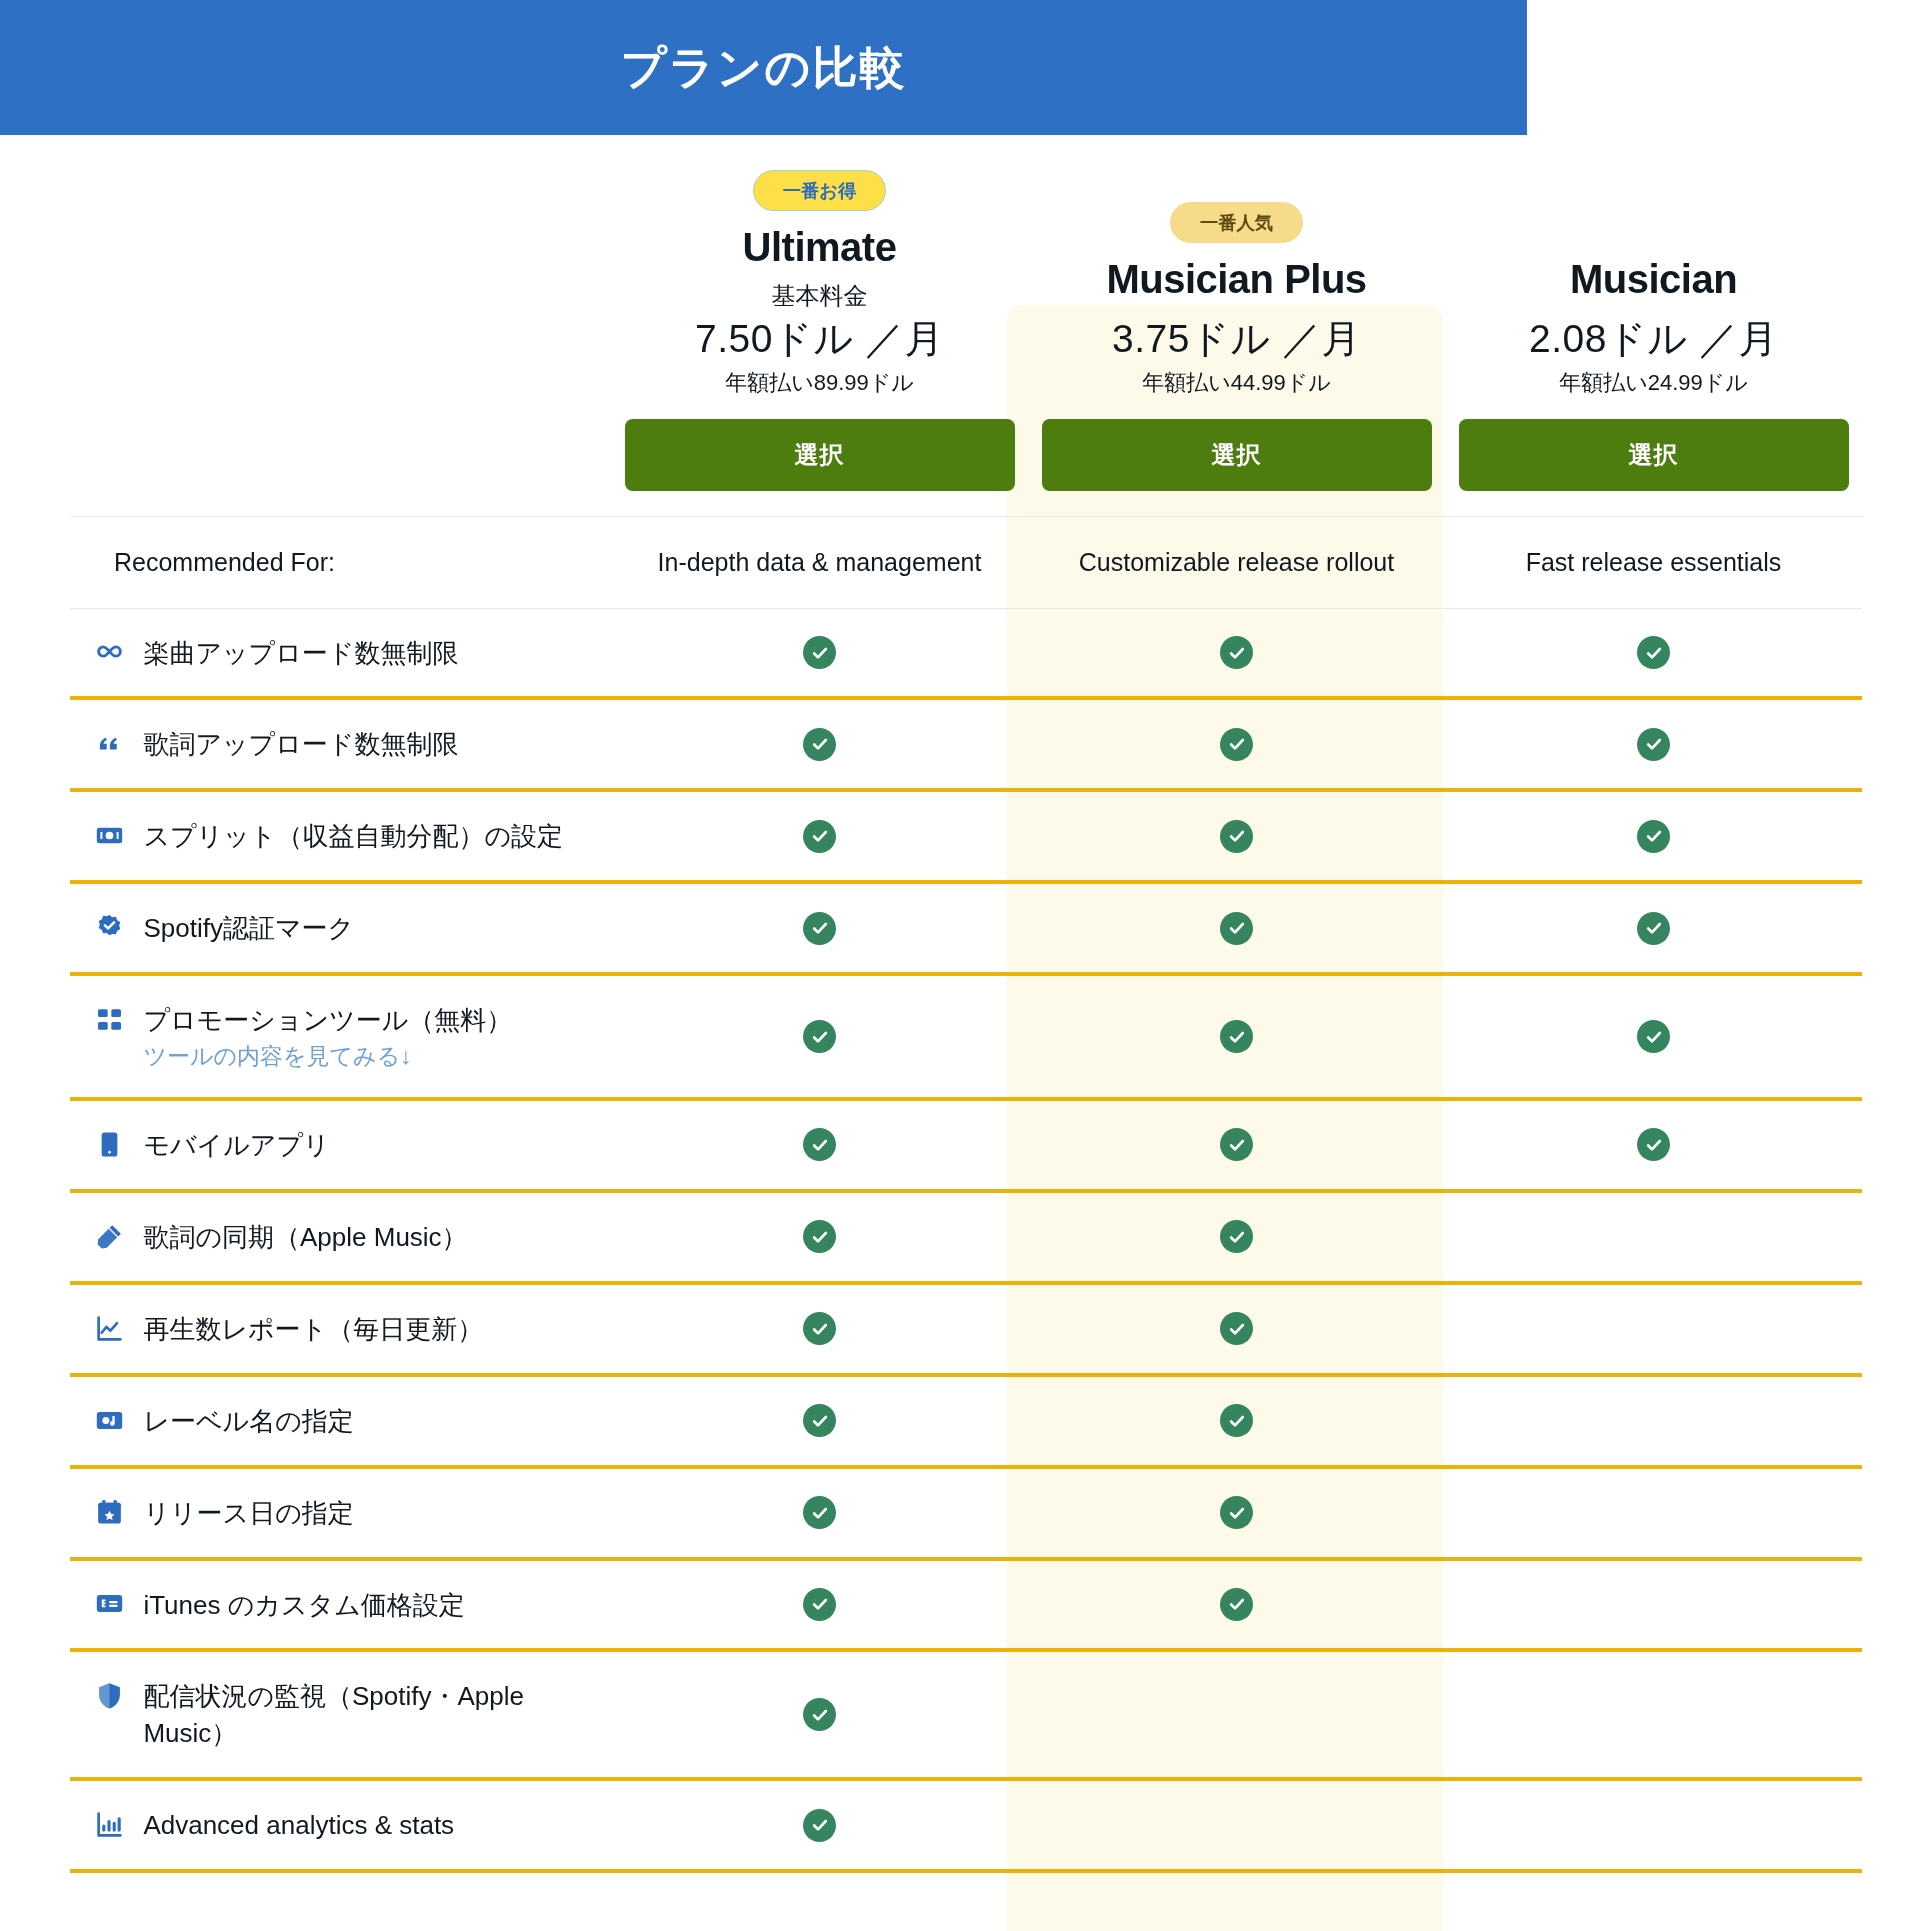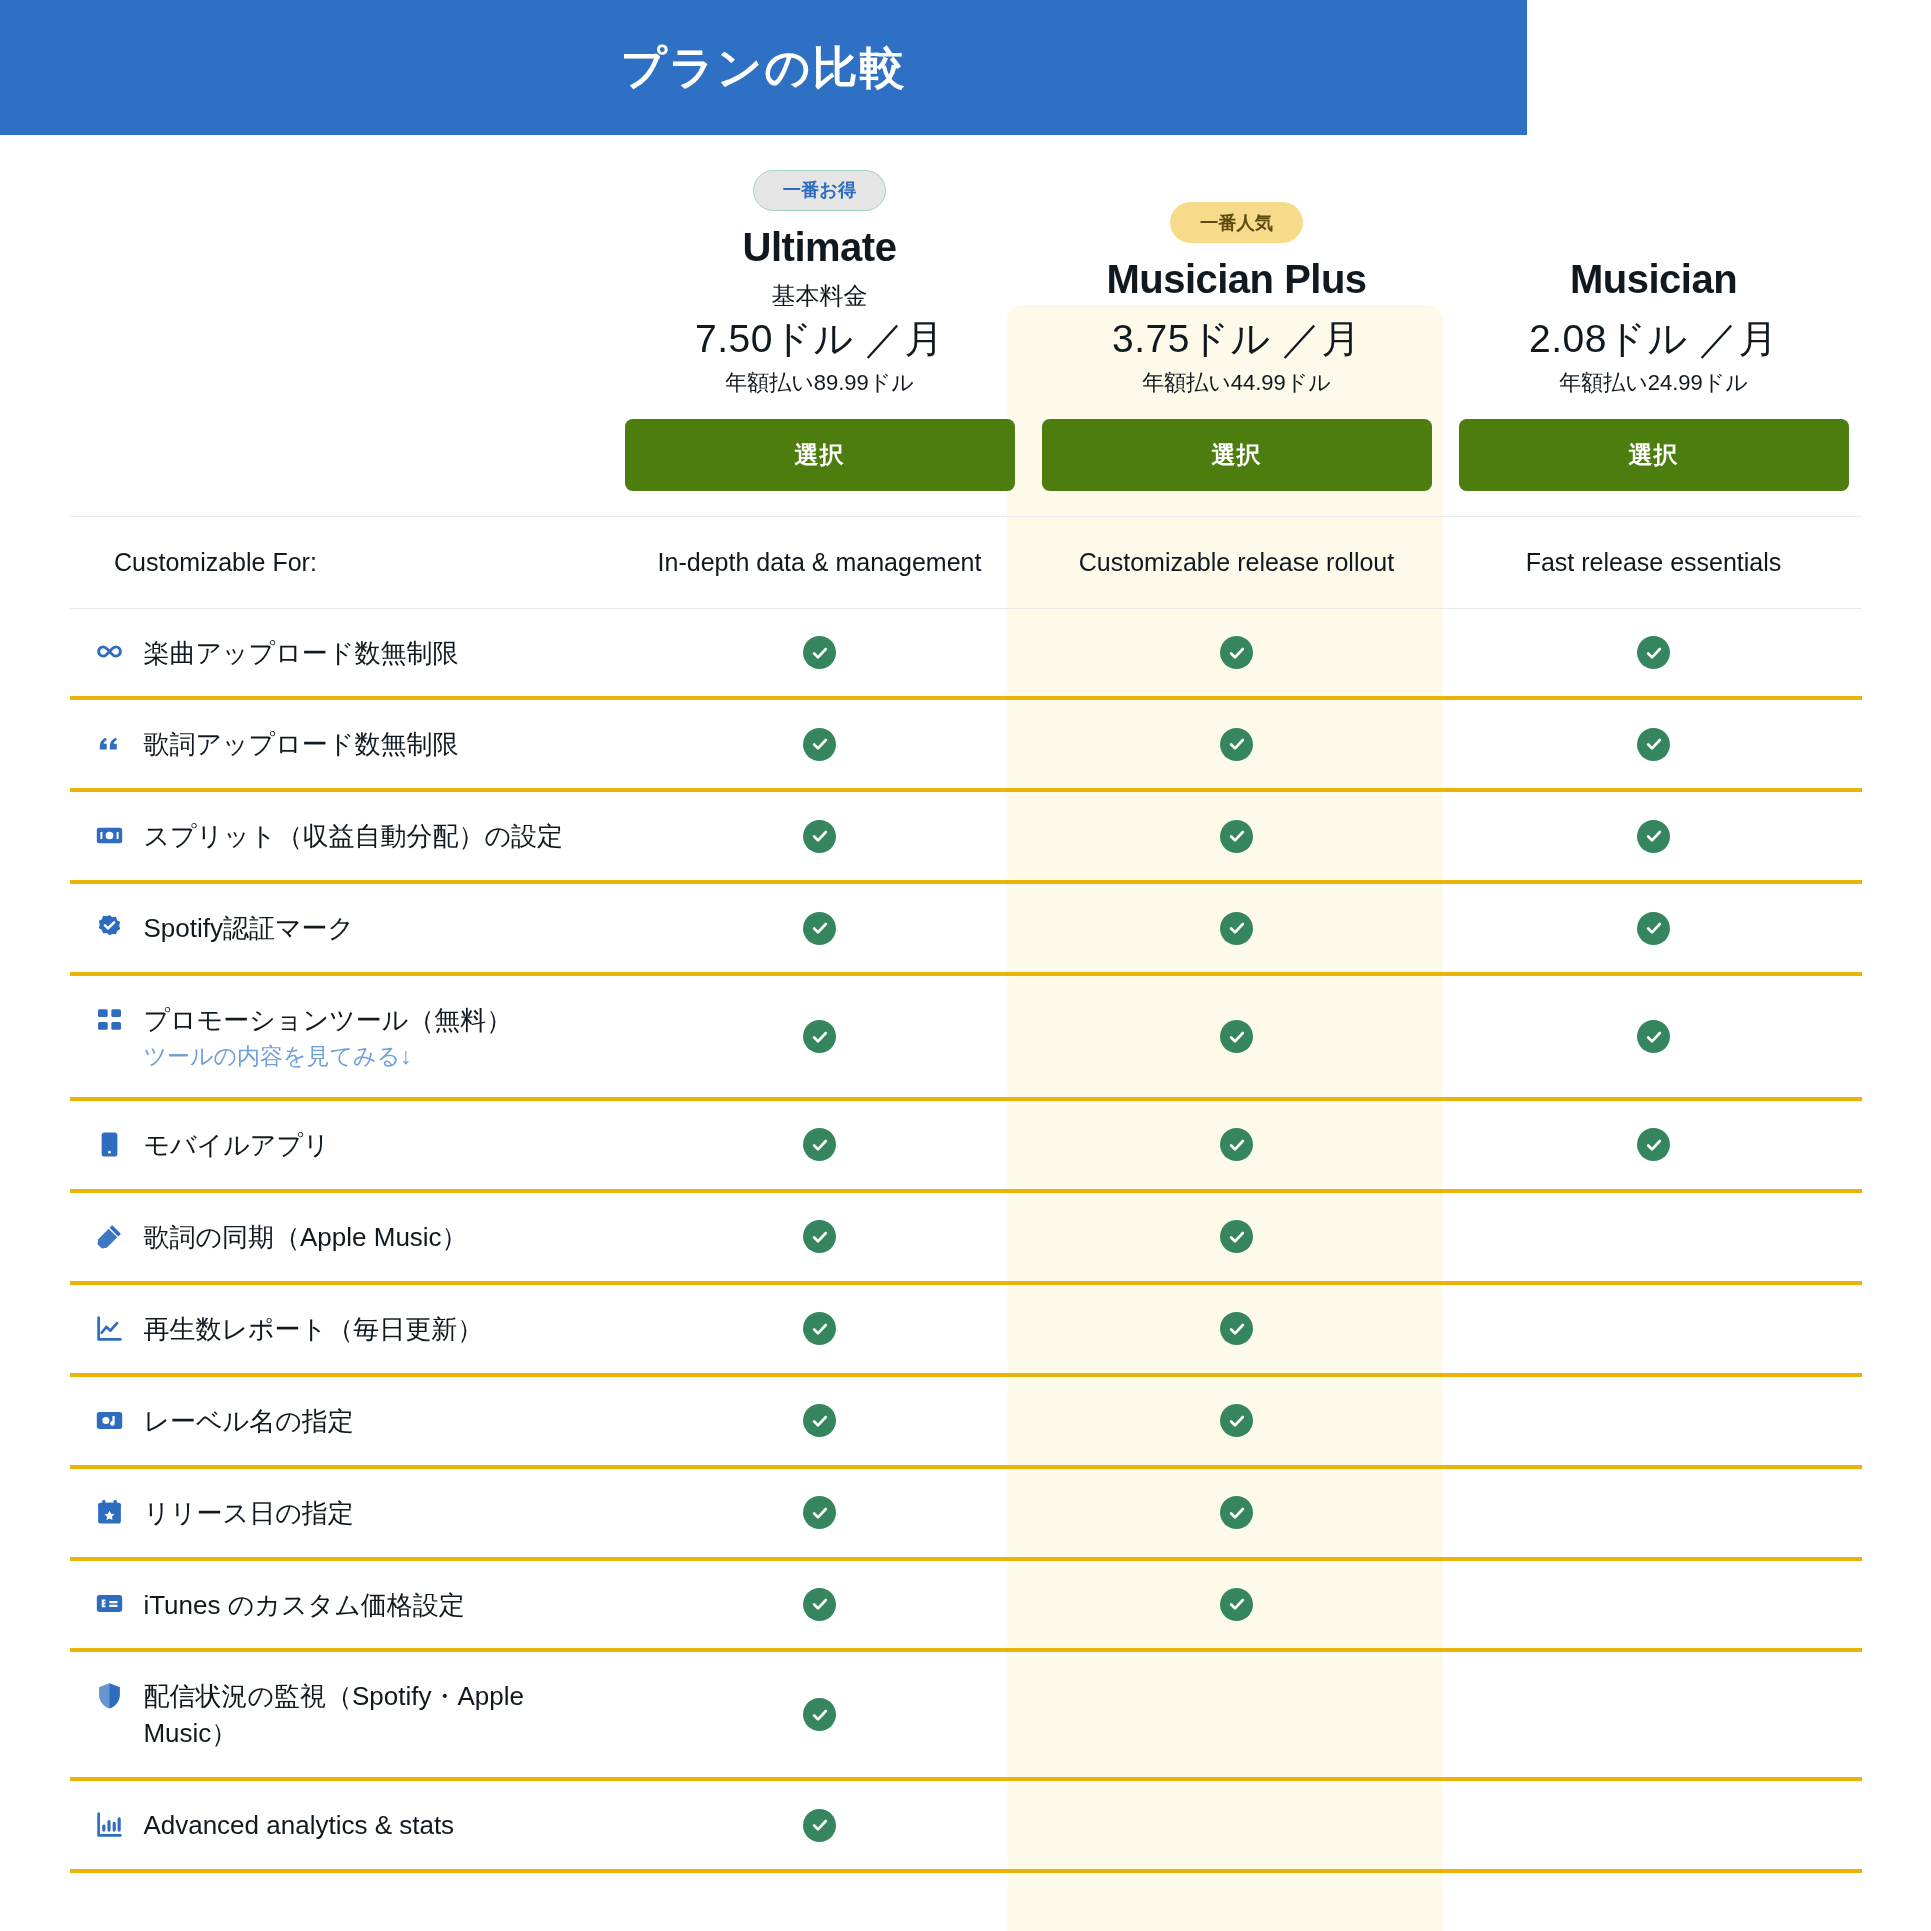--- a/index.html
+++ b/index.html
@@ -72,23 +72,22 @@
     display: inline-block;
     font-size: 18.3px;
     font-weight: bold;
     line-height: 1;
     padding: 10.6px 29px;
     border-radius: 965px;
     margin-bottom: 13.5px;
   }
   .badge.best {
     color: #2d6cbe;
-    background: #e5e5e5;
+    background: #fde047;
     border: 1.9px solid #9fd4c4;
-    font-family: Liberation Mono, monospace;
   }
   .badge.popular {
     color: #5d4a12;
     background: #f6dc8a;
     border: 1.9px solid #f6dc8a;
   }
   .badge-spacer { display: block; height: 43px; }
 
   .plan-name {
     font-size: 40px;
@@ -217,21 +216,21 @@
           <td class="plan-head">
             <span class="badge-spacer"></span>
             <div class="plan-name">Musician</div>
             <div class="plan-base-label invisible"></div>
             <div class="plan-price">2.08ドル ／月</div>
             <div class="plan-annual">年額払い24.99ドル</div>
             <button class="select-btn">選択</button>
           </td>
         </tr>
         <tr class="rec-row">
-          <td class="rec-label">Customizable For:</td>
+          <td class="rec-label">Recommended For:</td>
           <td class="rec-val">In-depth data &amp; management</td>
           <td class="rec-val">Customizable release rollout</td>
           <td class="rec-val">Fast release essentials</td>
         </tr>
         <tr class="feat-row">
           <td class="feat-label">
             <div class="feat-inner">
               <span class="feat-icon">
                 <svg xmlns="http://www.w3.org/2000/svg" viewBox="0 0 24 24" width="29" height="29" fill="none" stroke="currentColor" stroke-width="2.4">
                   <path d="M6.8 8.2a3.8 3.8 0 100 7.6c2.6 0 3.6-2.3 5.2-3.8 1.6-1.5 2.6-3.8 5.2-3.8a3.8 3.8 0 110 7.6c-2.6 0-3.6-2.3-5.2-3.8C10.4 10.5 9.4 8.2 6.8 8.2z"></path>

